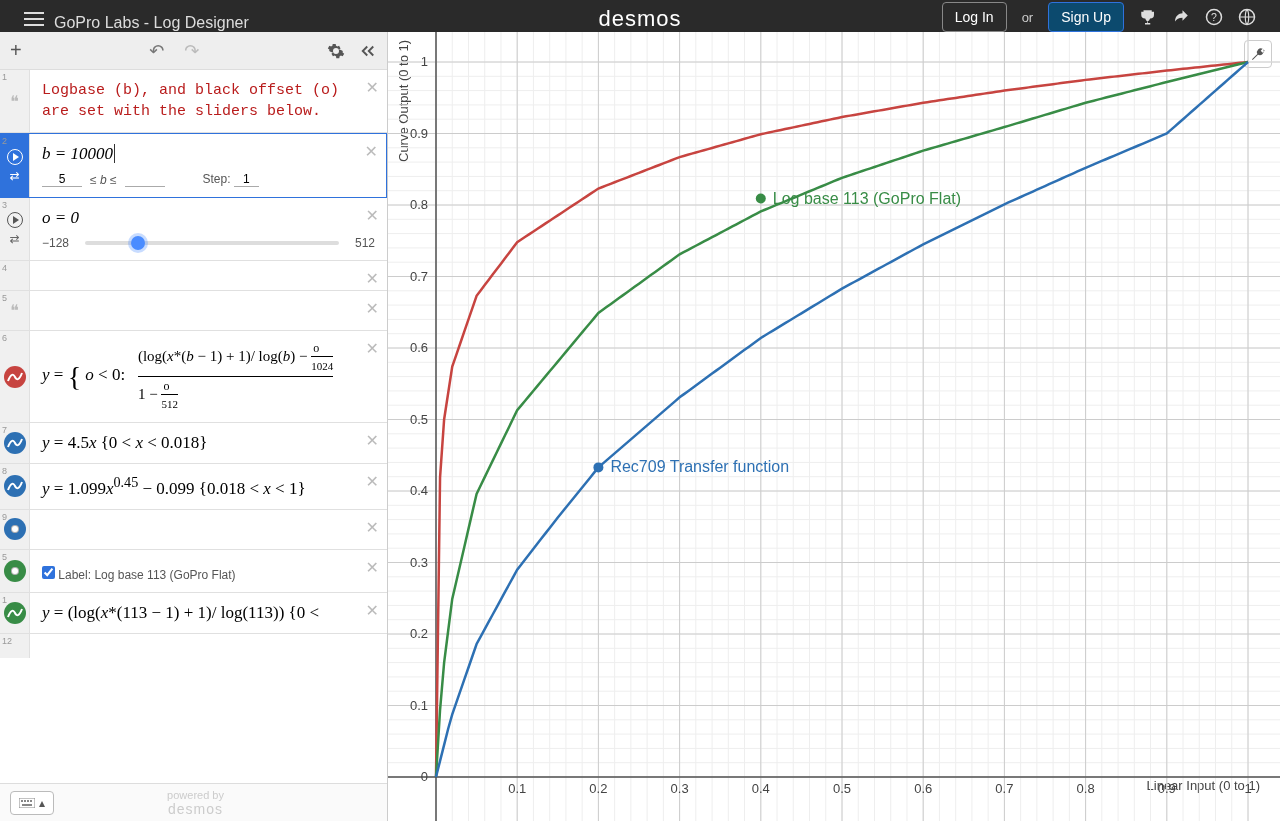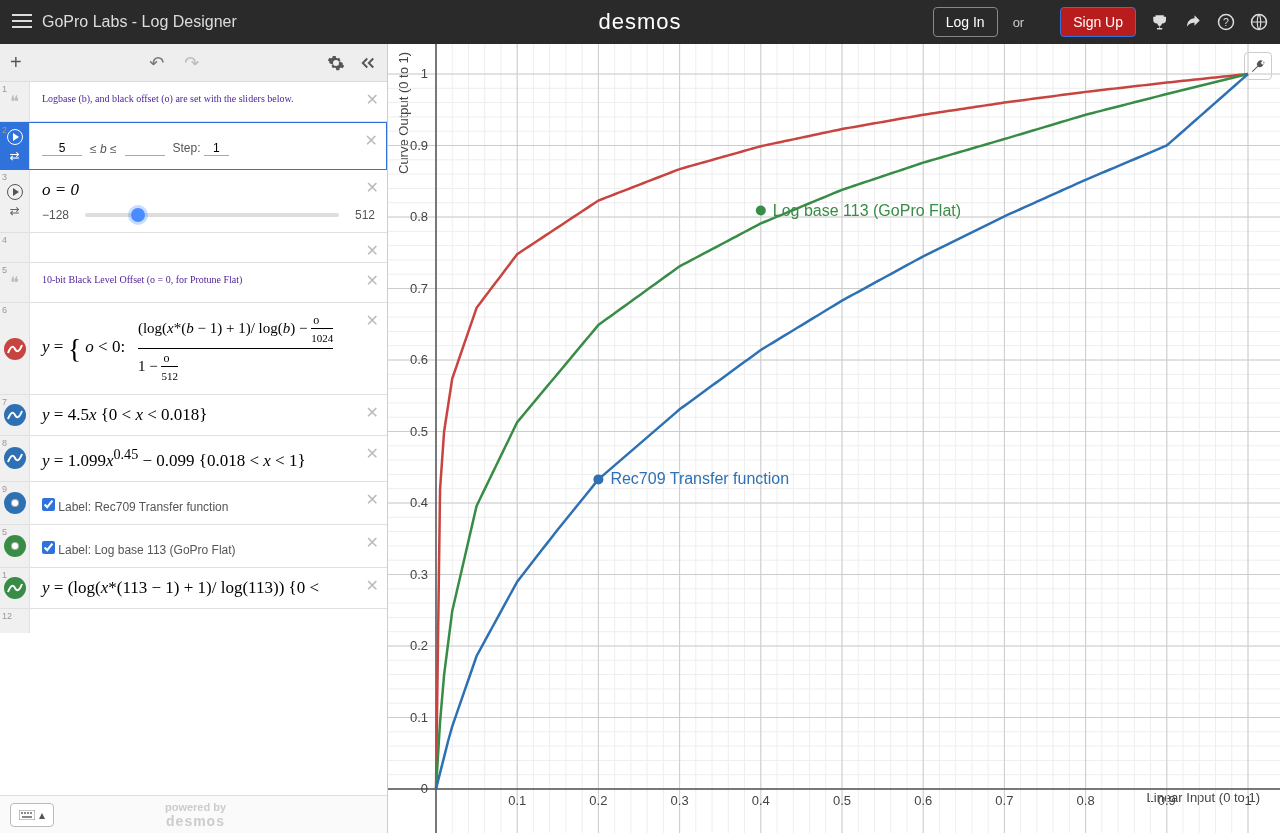--- a/index.html
+++ b/index.html
@@ -1,25 +1,25 @@
 <!DOCTYPE html>
 <html><head>
 <meta charset="utf-8">
 <style>
 * { box-sizing: border-box; margin: 0; padding: 0; }
 body { font-family: -apple-system, BlinkMacSystemFont, "Segoe UI", Arial, sans-serif; font-size: 14px; overflow: hidden; width: 1280px; height: 833px; }
 
 
-.header { height: 44px; background: #2a2a2a; color: #fff; display: flex; align-items: center; padding: 0 12px; }
+.header { height: 32px; background: #2a2a2a; color: #fff; display: flex; align-items: flex-end; padding: 0 24px; }
 .header .ham { width: 20px; margin-right: 10px; cursor: pointer; }
 .header .title { color: #ddd; font-size: 16px; }
 .header .center-logo { position: absolute; left: 50%; transform: translateX(-50%); font-size: 22px; letter-spacing: 1px; font-weight: 300; }
 .header .right { margin-left: auto; display: flex; align-items: center; gap: 15px; }
 .header .btn { border: 1px solid #888; color: #fff; background: transparent; padding: 6px 12px; border-radius: 4px; cursor: pointer; font-size: 14px; }
-.header .btn.primary { background: #b91c1c; border-color: #2f72dc; margin-left: 21px; }
+.header .btn.primary { background: #0c4a6e; border-color: #2f72dc; }
 .header .or { color: #ccc; font-size: 13px; }
 .header .hicon { width: 18px; height: 18px; fill: #ddd; cursor: pointer; }
 
 
 .main { display: flex; height: calc(833px - 44px); }
 
 
 .sidebar { width: 388px; border-right: 1px solid #ccc; background: #fff; position: relative; display: flex; flex-direction: column; }
 .sbar-top { height: 38px; border-bottom: 1px solid #ddd; background: #eee; display: flex; align-items: center; justify-content: space-between; padding: 0 10px; }
 .sbar-top .plus { font-size: 20px; color: #555; cursor: pointer; }
@@ -41,33 +41,33 @@
 .gutter .play::after { content: ''; border-left: 6px solid #555; border-top: 4px solid transparent; border-bottom: 4px solid transparent; margin-left: 2px; }
 .expr.active .gutter .play::after { border-left-color: #fff; }
 .gutter .loop { font-size: 12px; color: #666; }
 .expr.active .gutter .loop { color: #fff; }
 .gutter .curve-icon { width: 22px; height: 22px; border-radius: 50%; display: flex; align-items: center; justify-content: center; }
 .gutter .curve-icon svg { width: 16px; height: 16px; }
 .gutter .point-icon { width: 22px; height: 22px; border-radius: 50%; display: flex; align-items: center; justify-content: center; }
 .gutter .point-icon .dot { width: 8px; height: 8px; border-radius: 50%; background: #fff; border: 1.5px solid rgba(0,0,0,0.3); }
 .content { flex: 1; padding: 10px 12px; font-family: "Times New Roman", serif; font-size: 17px; }
 .close-x { position: absolute; right: 8px; top: 8px; color: #bbb; font-size: 16px; cursor: pointer; }
-.note-text { font-family: Liberation Serif, serif; font-size: 10px; color: #4c1d95; line-height: 1.4; }
+.note-text { font-family: Liberation Mono, monospace; font-size: 15px; color: #b91c1c; line-height: 1.4; }
 .slider-row { display: flex; align-items: center; gap: 8px; margin-top: 8px; font-family: -apple-system, sans-serif; font-size: 12px; color: #555; }
 .slider-row input[type=text] { width: 40px; border: none; border-bottom: 1px solid #aaa; text-align: center; font-size: 12px; }
-.slider-row .step { }
+.slider-row .step { margin-left: 30px; }
 .slider-track { flex: 1; height: 4px; background: #ddd; border-radius: 2px; position: relative; margin: 0 8px; }
 .slider-thumb { position: absolute; width: 14px; height: 14px; background: #4a8cff; border-radius: 50%; top: -5px; box-shadow: 0 0 0 3px rgba(74,140,255,0.3); }
 .label-row { font-family: -apple-system, sans-serif; font-size: 12px; color: #555; margin-top: 6px; }
 .label-row input[type=checkbox] { accent-color: #2f72dc; }
 .math-ital { font-style: italic; }
 
 .sbar-foot { height: 38px; border-top: 1px solid #ddd; display: flex; align-items: center; padding: 0 10px; justify-content: space-between; background: #fafafa; }
 .kbd-btn { border: 1px solid #bbb; border-radius: 4px; padding: 4px 8px; display: flex; align-items: center; gap: 4px; background: #fff; cursor: pointer; font-size: 12px; color: #555; }
-.powered { color: #ccc; font-size: 11px; text-align: center; font-weight: bold; }
+.powered { color: #ccc; font-size: 11px; text-align: center; }
 
 
 .graph { flex: 1; position: relative; background: #fff; }
 .wrench { position: absolute; top: 8px; right: 8px; width: 28px; height: 28px; border: 1px solid #ccc; border-radius: 4px; background: #fff; display: flex; align-items: center; justify-content: center; cursor: pointer; }
 .wrench svg { width: 16px; height: 16px; fill: #555; }
 .axis-label-y { position: absolute; left: 8px; top: 130px; transform: rotate(-90deg); transform-origin: left top; font-size: 13px; color: #444; }
 .axis-label-x { position: absolute; right: 20px; bottom: 28px; font-size: 13px; color: #444; }
 svg.plot { position: absolute; inset: 0; }
 .grid-minor { stroke: #eee; stroke-width: 1; }
 .grid-major { stroke: #ccc; stroke-width: 1; }
@@ -140,20 +140,21 @@
         <span class="close-x">✕</span>
       </div>
 
       <div class="expr active">
         <div class="gutter">
             <span class="idx">2</span>
             <div class="play"></div>
             <span class="loop">⇄</span>
           </div>
         <div class="content">
+          <div style="font-style:italic;"><span class="math-ital">b</span> = 10000<span style="border-left:1px solid #333;margin-left:1px;">&nbsp;</span></div>
           <div class="slider-row">
             <input type="text" value="5" style="">
             <span>≤ <span class="math-ital">b</span> ≤</span>
             <input type="text" style="">
             <span class="step"><span>Step:</span> <input type="text" style="width: 25px;" value="1"></span>
           </div>
         </div>
         <span class="close-x">✕</span>
       </div>
 
@@ -182,21 +183,20 @@
           </div>
           <div class="content"></div>
         <span class="close-x">✕</span>
       </div>
 
       <div class="expr">
         <div class="gutter">
             <span class="idx">5</span>
             <span class="quote">❝</span>
           </div>
-        <div class="content note-text">10-bit Black Level Offset (o = 0, for Protune Flat)</div>
         <span class="close-x">✕</span>
       </div>
 
       <div class="expr">
         <div class="gutter">
             <span class="idx">6</span>
             <div class="curve-icon" style="background:#c74440;">
               <svg viewBox="0 0 16 16">
                 <path d="M1 12 Q5 2 8 8 T15 4" fill="none" stroke="#fff" stroke-width="2"></path>
               </svg>
@@ -239,21 +239,20 @@
       </div>
 
       <div class="expr">
         <div class="gutter">
             <span class="idx">9</span>
             <div class="point-icon" style="background:#2d70b3;">
               <div class="dot"></div>
             </div>
           </div>
         <div class="content">
-          <div class="label-row"><input type="checkbox" checked="" style=""> <span>Label:</span> <span>Rec709 Transfer function</span></div>
         </div>
         <span class="close-x">✕</span>
       </div>
 
       <div class="expr">
         <div class="gutter">
             <span class="idx">5</span>
             <div class="point-icon" style="background:#388c46;">
               <div class="dot"></div>
             </div>

